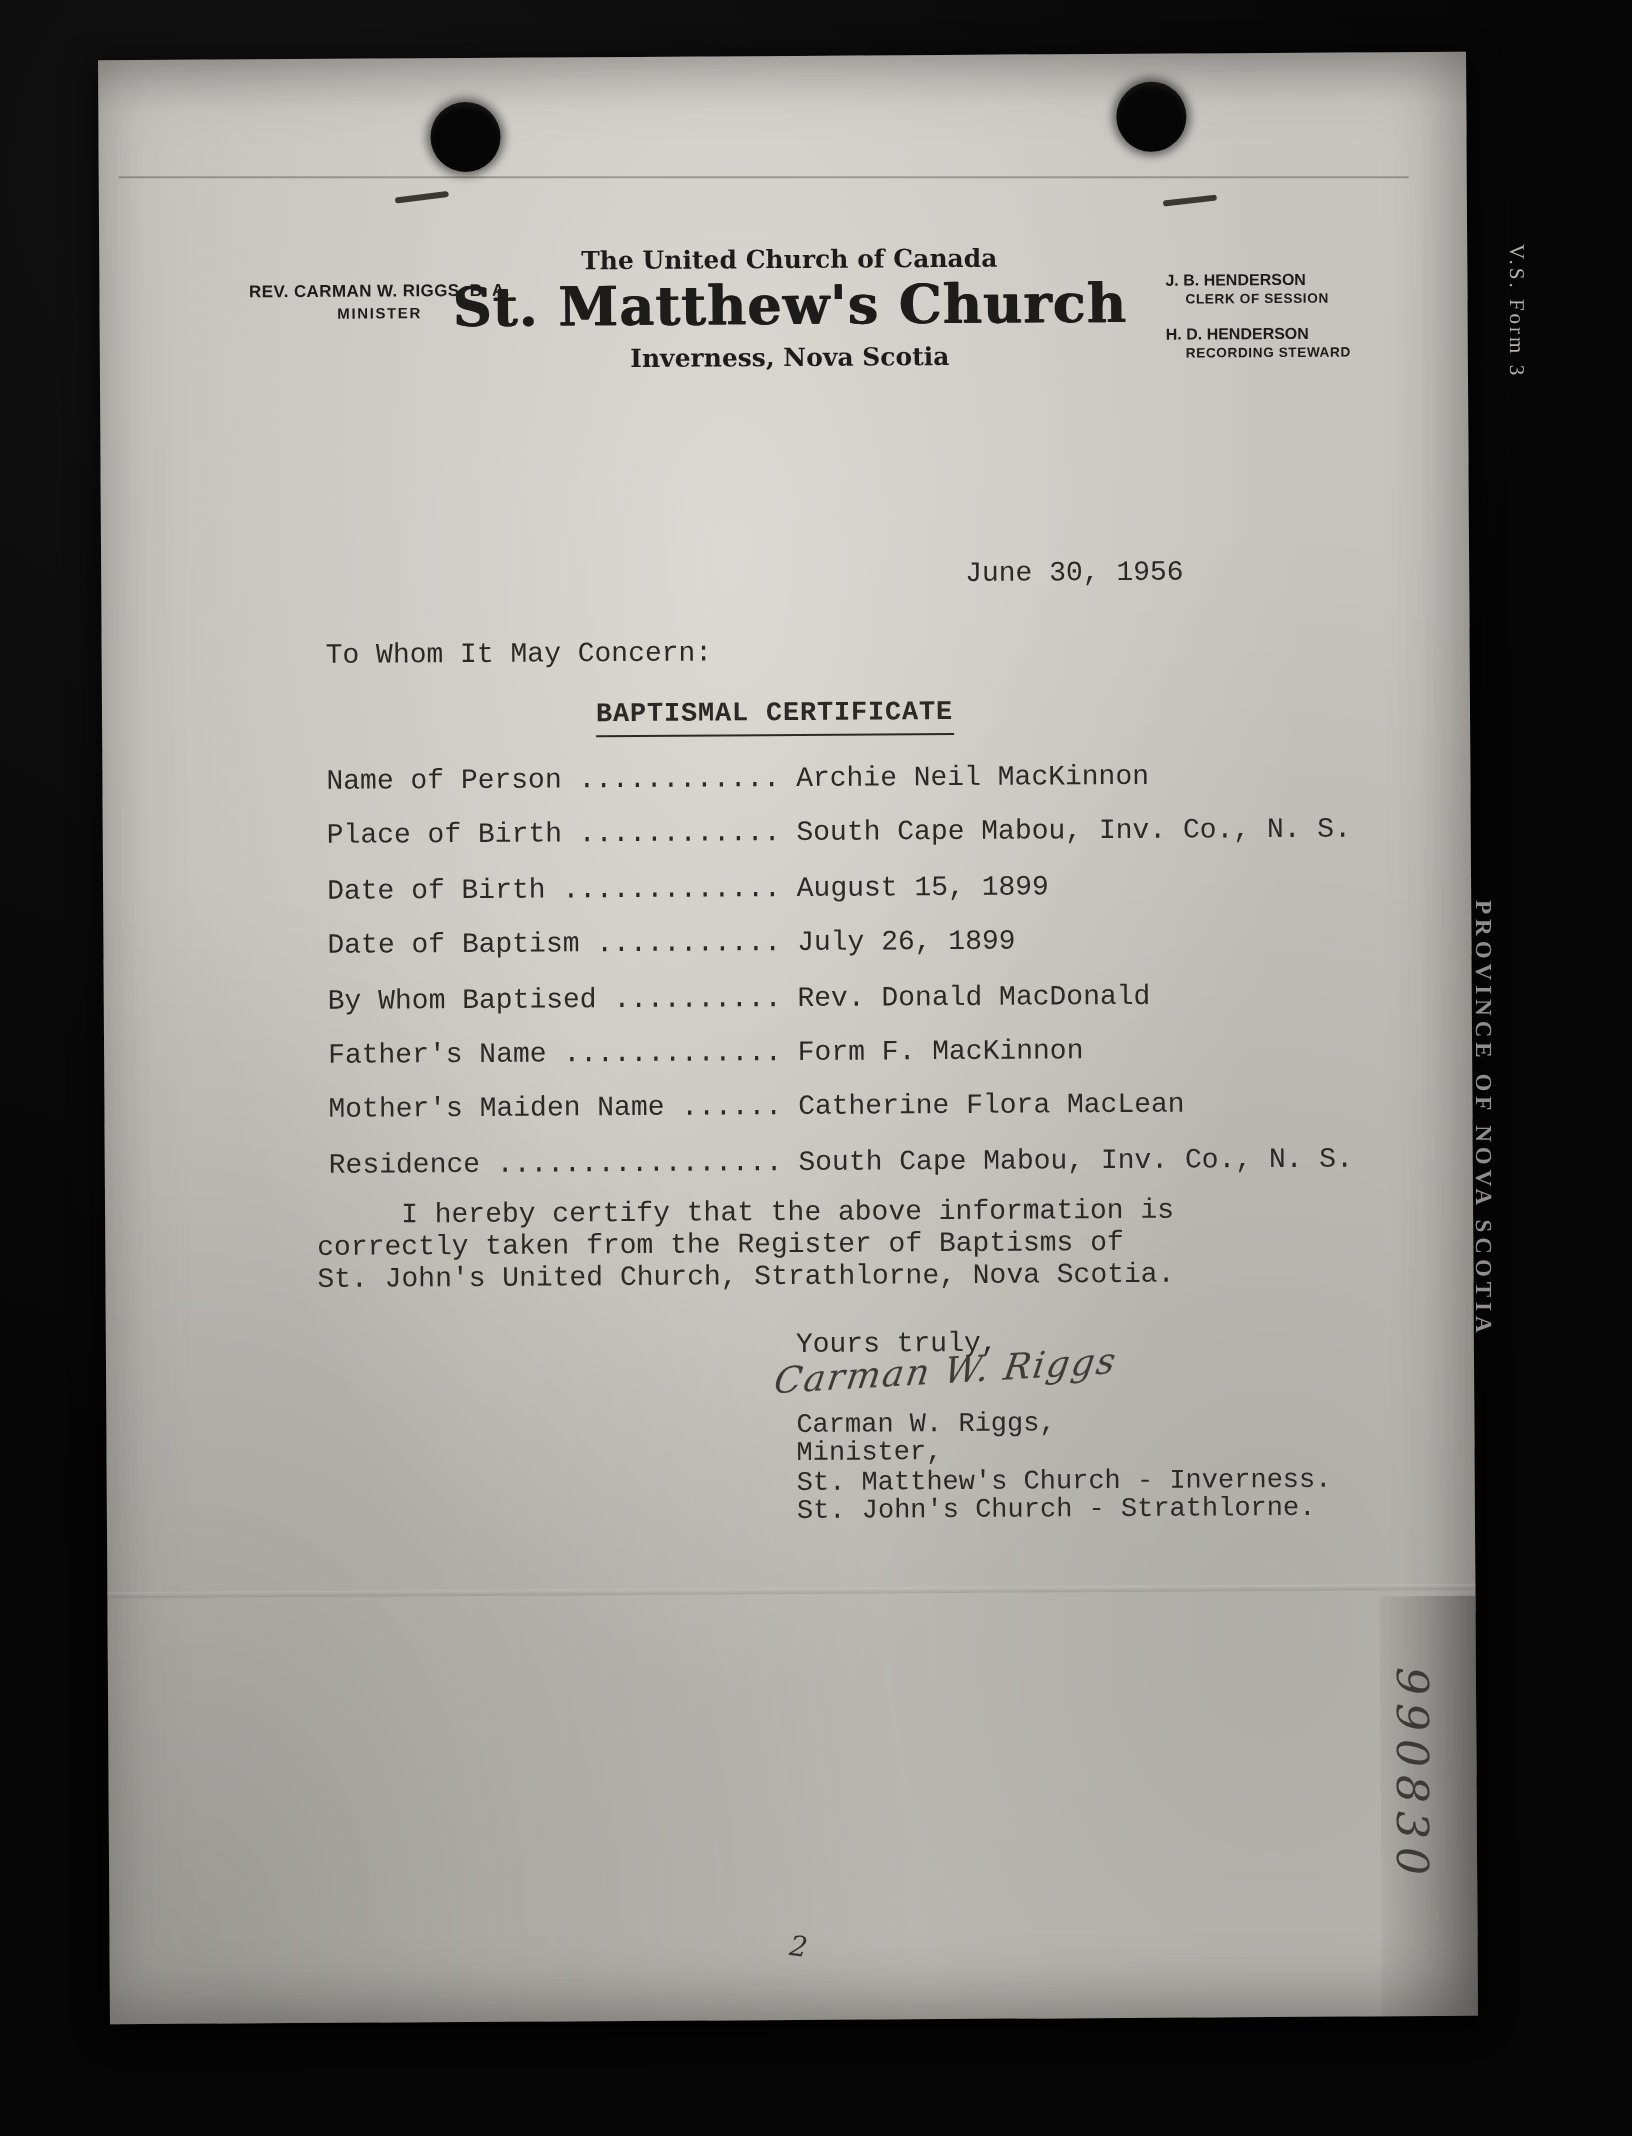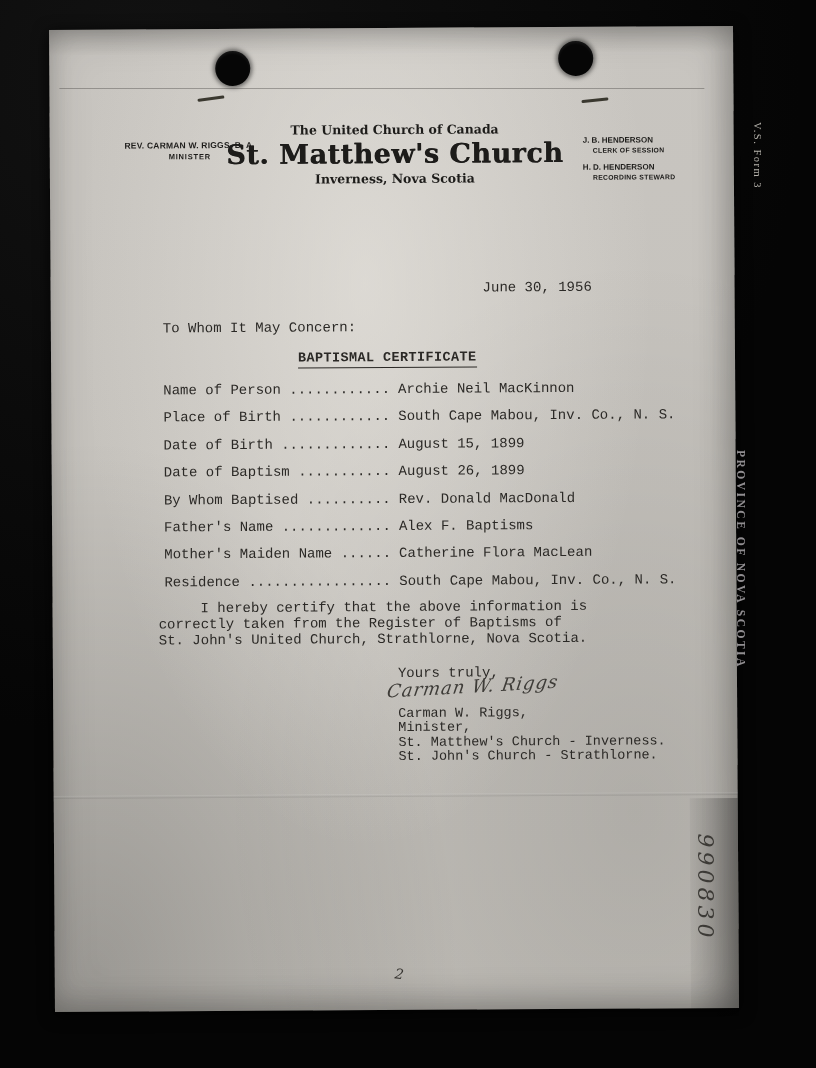--- a/index.html
+++ b/index.html
@@ -120,23 +120,23 @@
   </div>
 
   <div class="date type">June 30, 1956</div>
   <div class="salutation type">To Whom It May Concern:</div>
   <div class="cert-title type">BAPTISMAL CERTIFICATE</div>
 
   <div class="fields">
     <div class="field-row"><span class="type">Name of Person ............</span><span class="type field-value">Archie Neil MacKinnon</span></div>
     <div class="field-row"><span class="type">Place of Birth ............</span><span class="type field-value">South Cape Mabou, Inv. Co., N. S.</span></div>
     <div class="field-row"><span class="type">Date of Birth .............</span><span class="type field-value">August 15, 1899</span></div>
-    <div class="field-row"><span class="type">Date of Baptism ...........</span><span class="type field-value">August 26, 1899</span></div>
+    <div class="field-row"><span class="type">Date of Baptism ...........</span><span class="type field-value">July 26, 1899</span></div>
     <div class="field-row"><span class="type">By Whom Baptised ..........</span><span class="type field-value">Rev. Donald MacDonald</span></div>
-    <div class="field-row"><span class="type">Father's Name .............</span><span class="type field-value">Alex F. Baptisms</span></div>
+    <div class="field-row"><span class="type">Father's Name .............</span><span class="type field-value">Form F. MacKinnon</span></div>
     <div class="field-row"><span class="type">Mother's Maiden Name ......</span><span class="type field-value">Catherine Flora MacLean</span></div>
     <div class="field-row"><span class="type">Residence .................</span><span class="type field-value">South Cape Mabou, Inv. Co., N. S.</span></div>
   </div>
 
   <div class="certify type">
     <div class="cert-line">     I hereby certify that the above information is</div>
     <div class="cert-line">correctly taken from the Register of Baptisms of</div>
     <div class="cert-line">St. John's United Church, Strathlorne, Nova Scotia.</div>
   </div>
 

